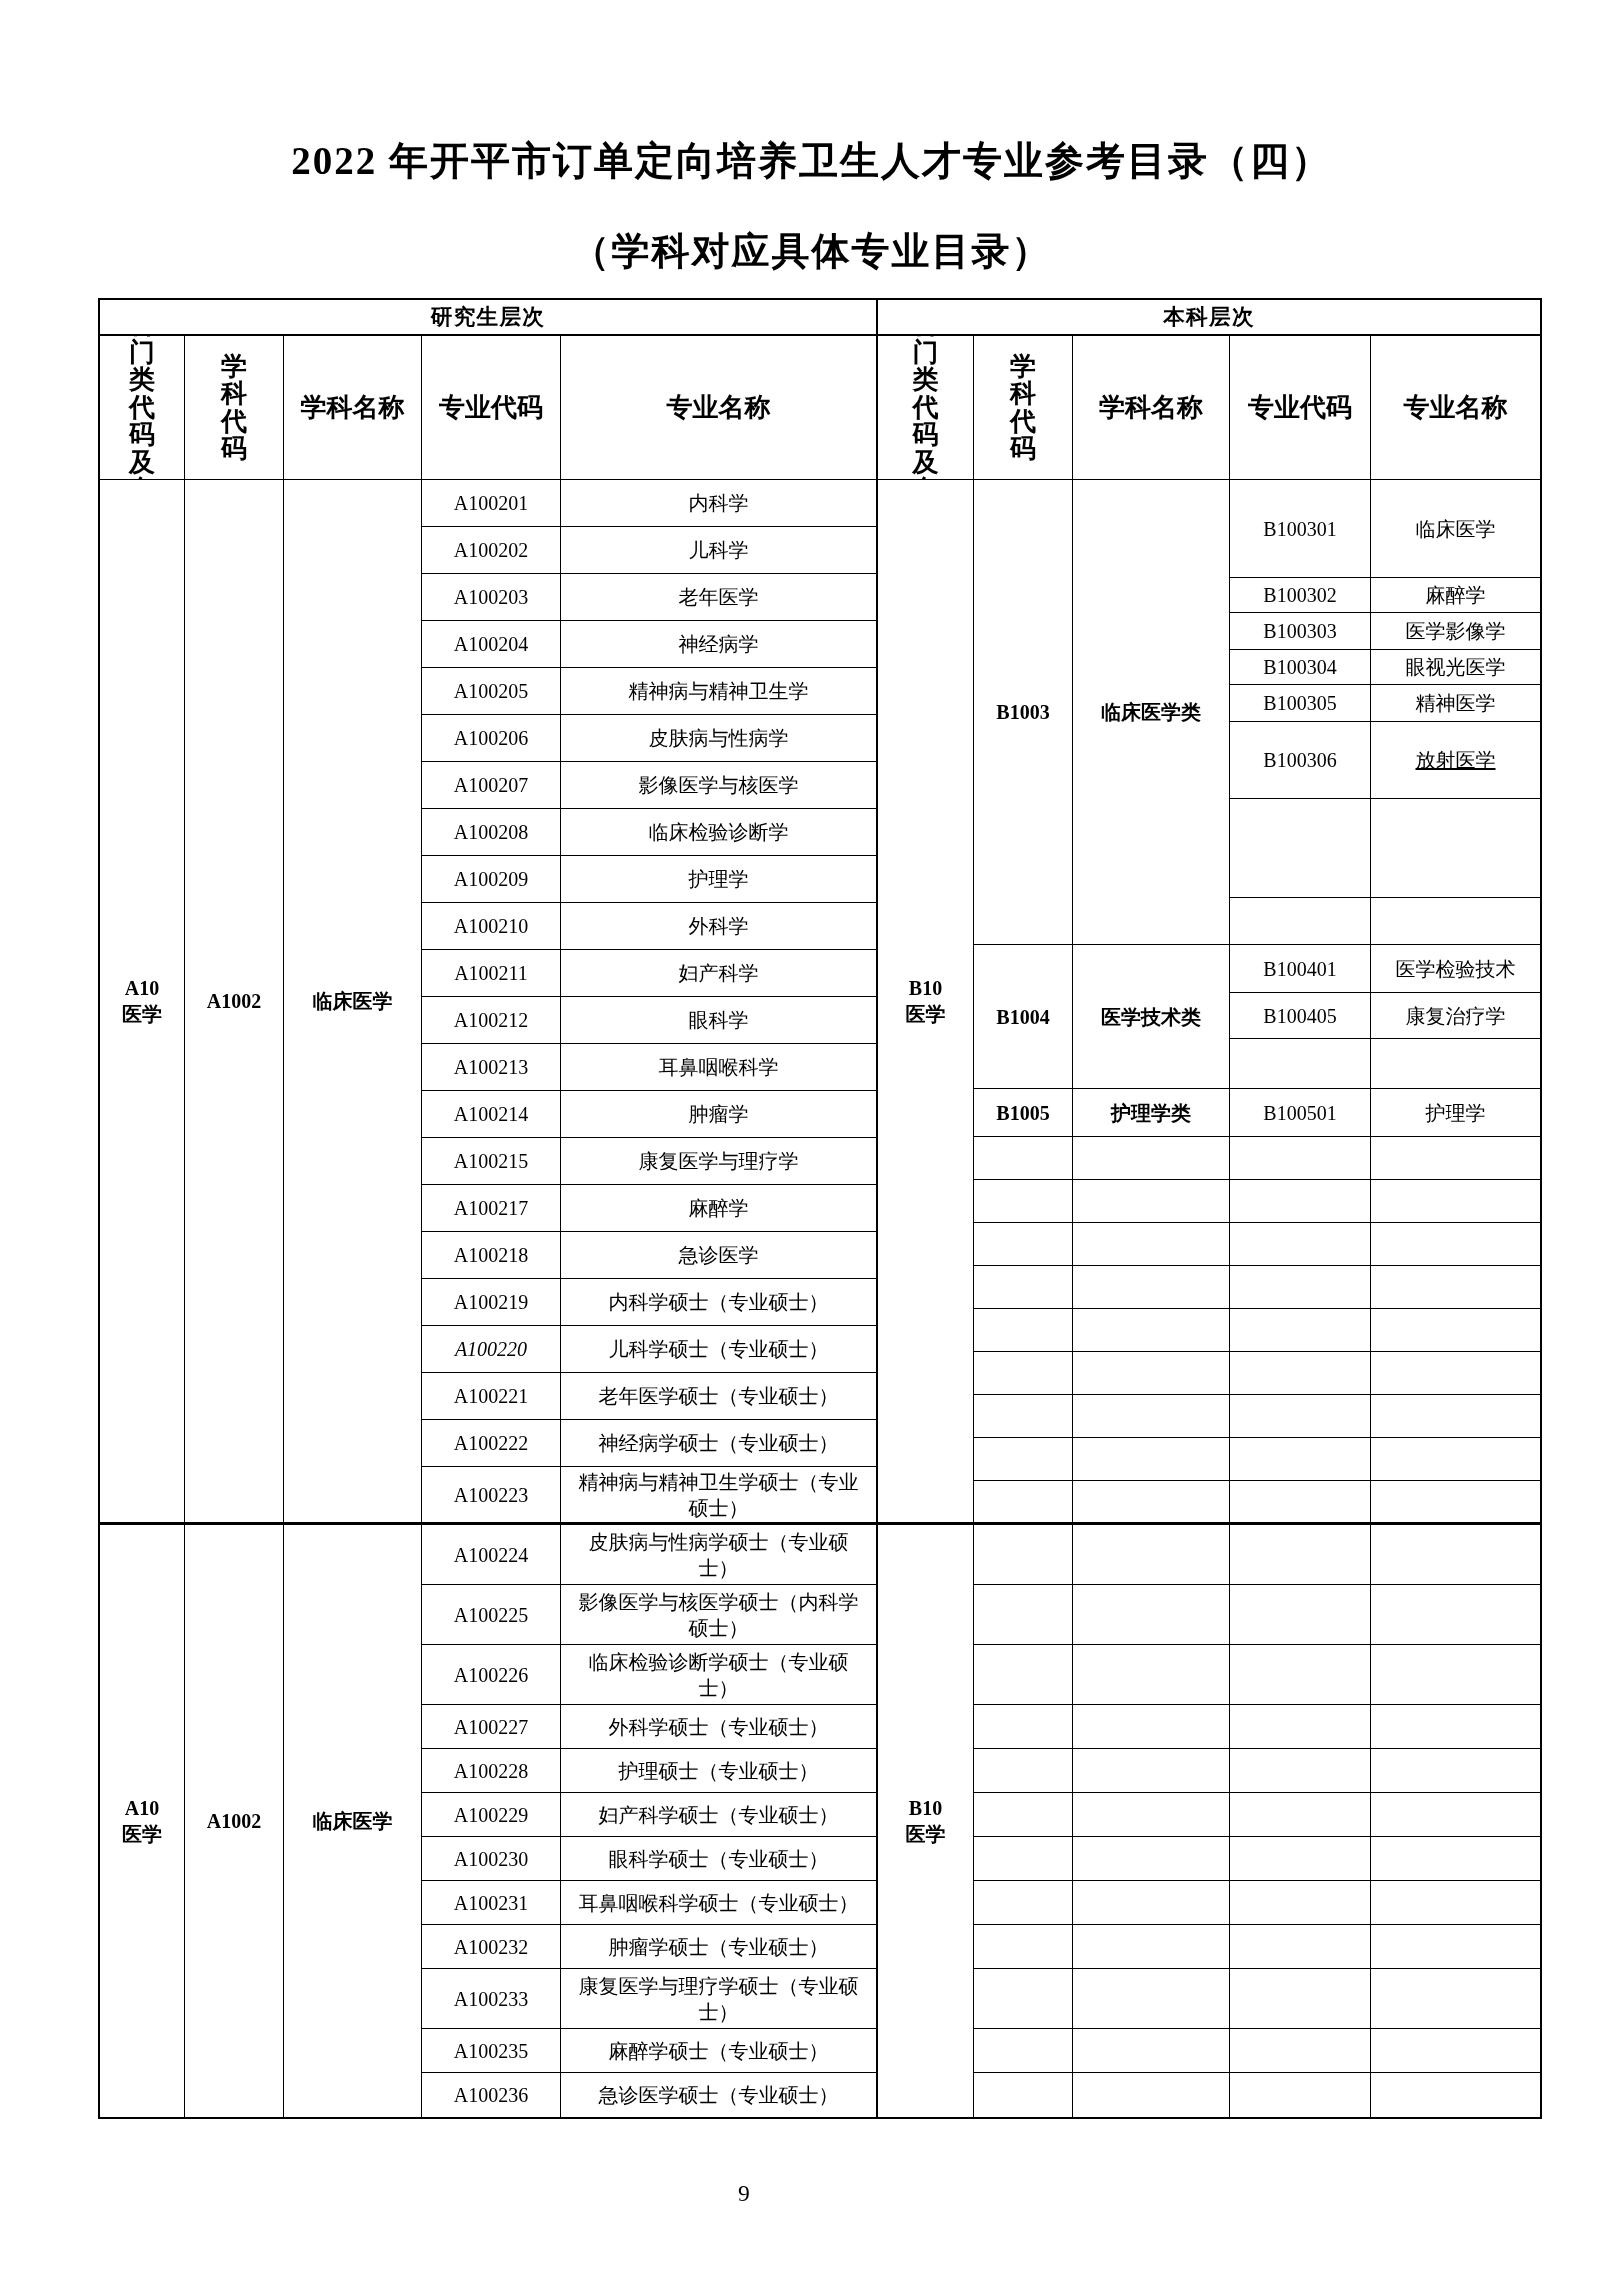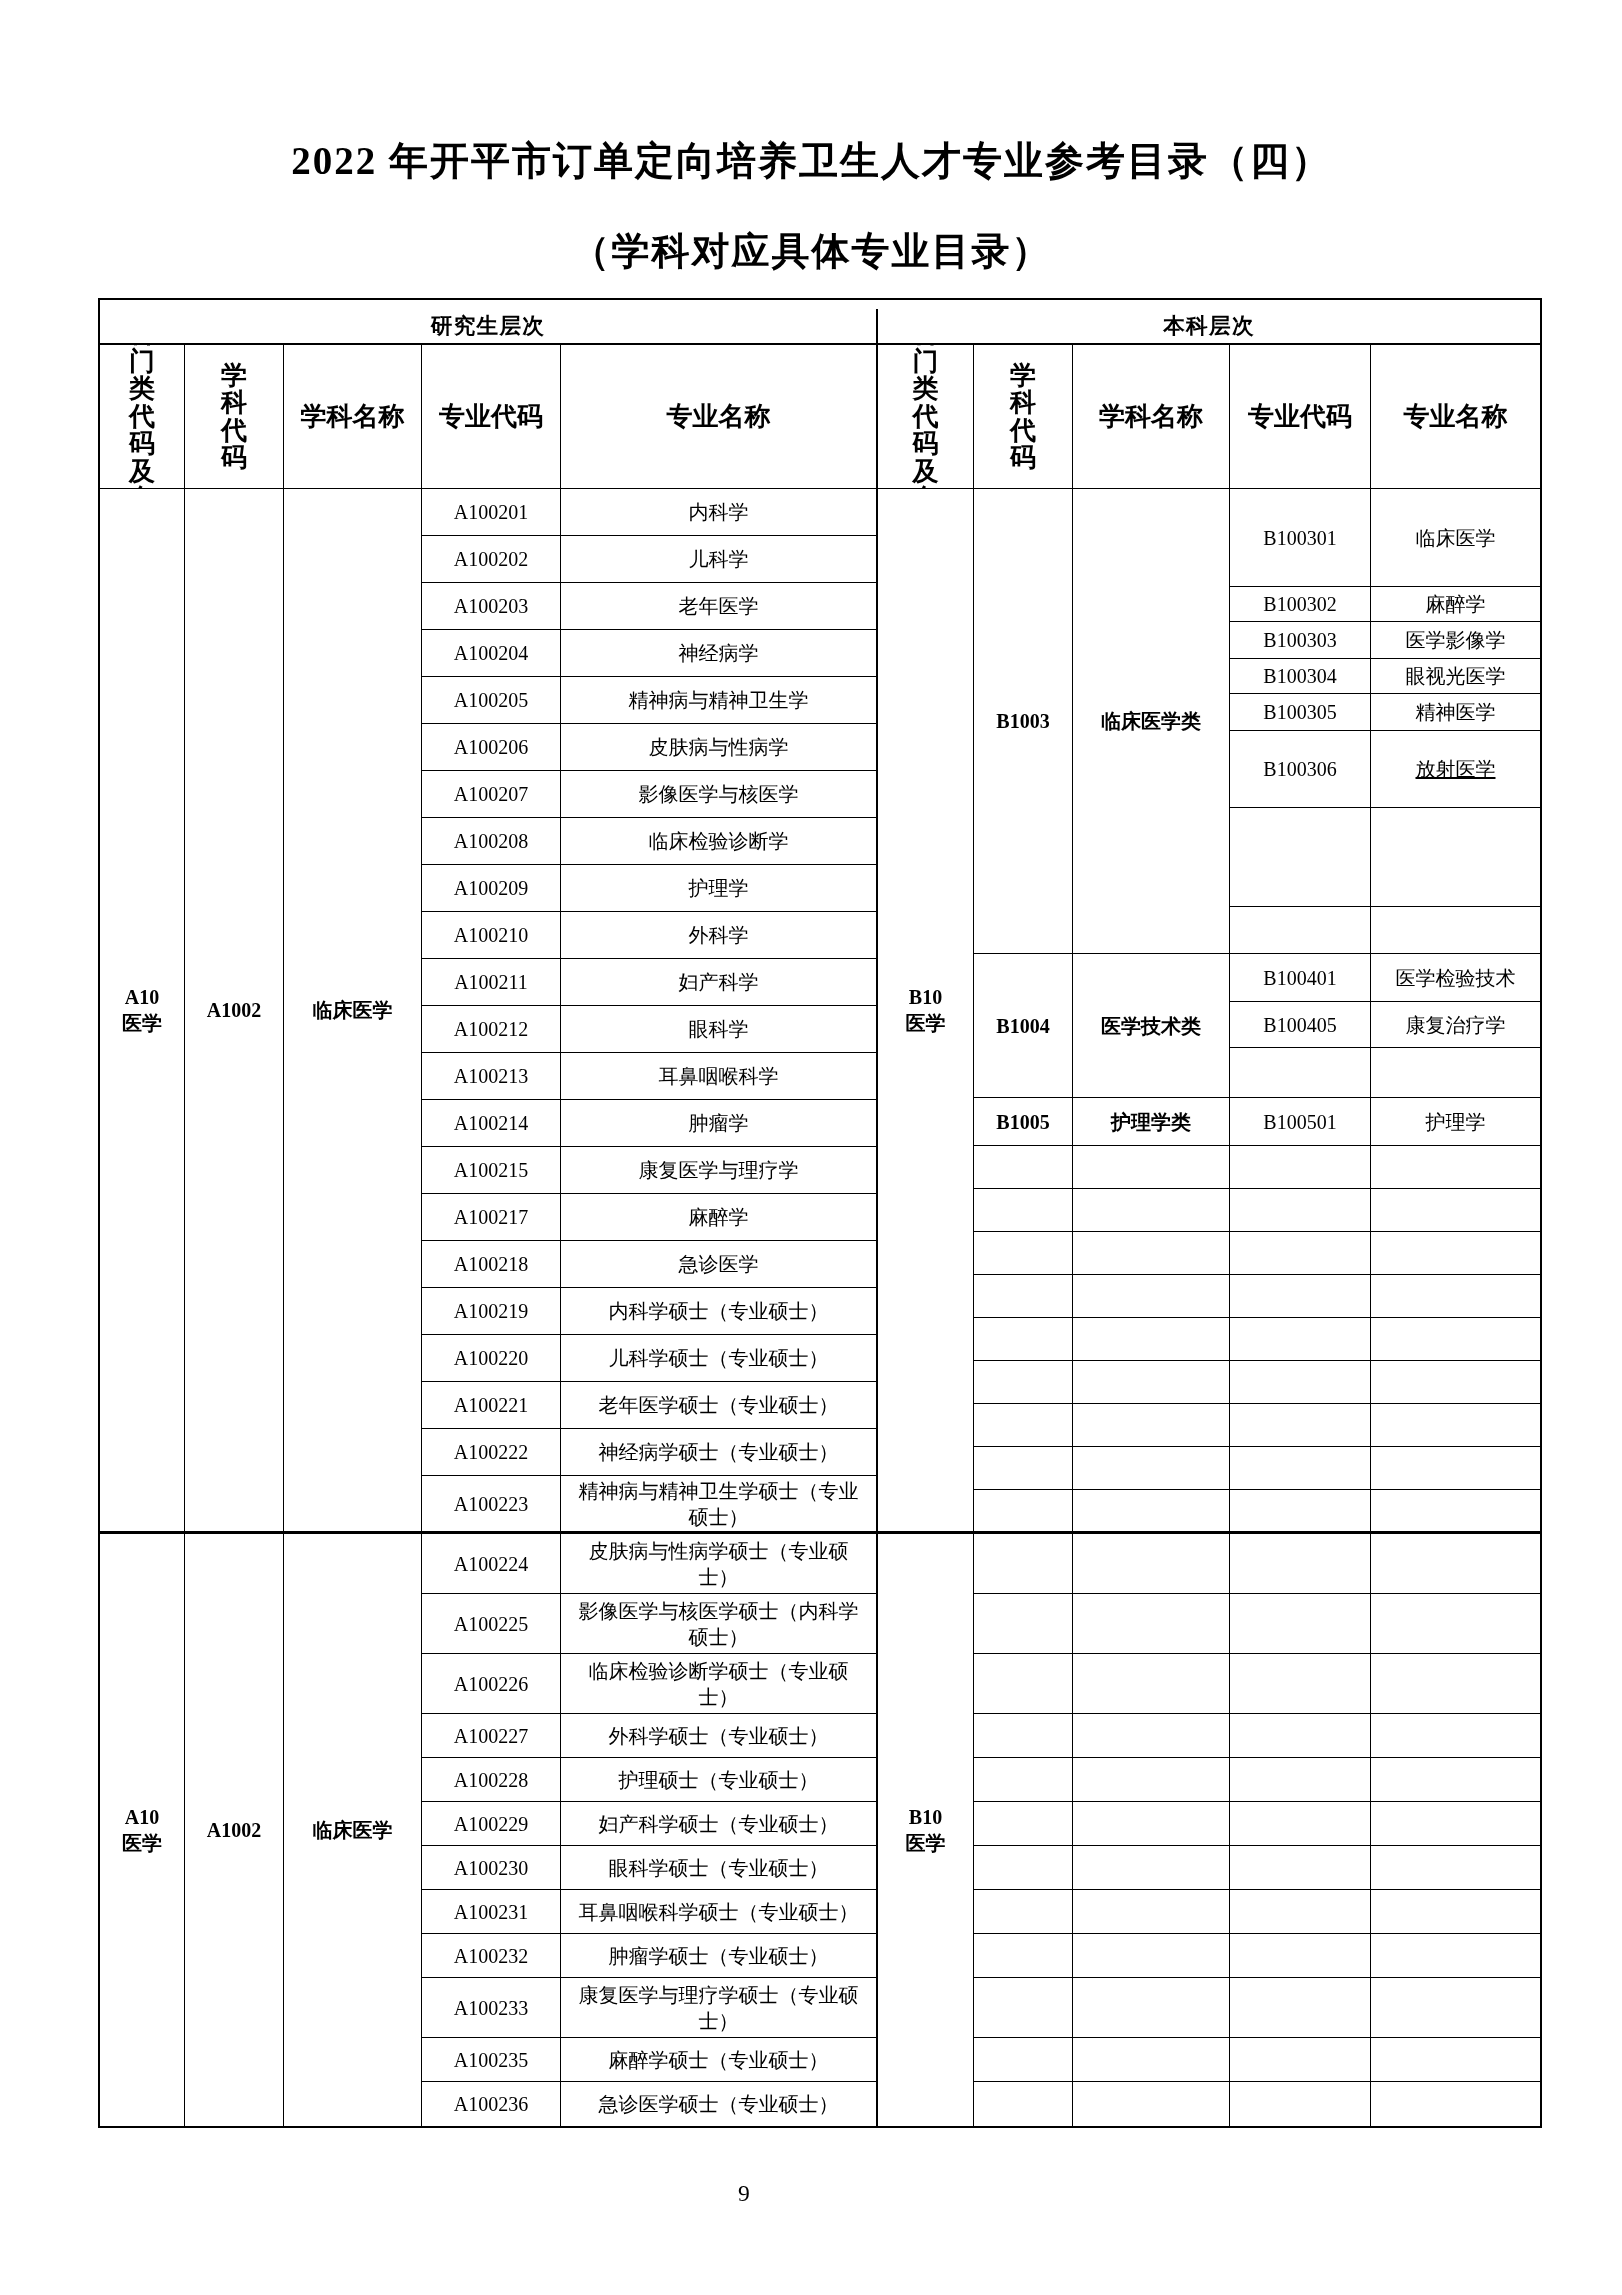--- a/index.html
+++ b/index.html
@@ -12,21 +12,21 @@
     font-size:39px;font-weight:bold;letter-spacing:2px;white-space:nowrap;
   }
   .doc-subtitle{
     position:absolute;top:226px;left:0;width:1623px;text-align:center;
     font-size:38px;font-weight:bold;letter-spacing:2px;
   }
   .table-wrap{
     position:absolute;left:98px;top:298px;display:flex;align-items:flex-start;
     border:2px solid #000;background:#fff;
   }
-  .grid{display:grid;margin-top:9px;}
+  .grid{display:grid;}
   #grid-right{border-left:2px solid #000;}
   .cell{
     box-sizing:border-box;border-right:1.3px solid #000;border-bottom:1.3px solid #000;
     display:flex;align-items:center;justify-content:center;text-align:center;
     font-size:20px;line-height:26px;padding:2.6px 11.8px;overflow:hidden;
     white-space:pre-line;
   }
   .cell.hcat{padding:2.6px 3.9px;}
   .cell.last-col{border-right:none;}
   .cell.no-bottom{border-bottom:none;}
@@ -86,21 +86,21 @@
       <div class="cell" style="grid-area: 16 / 4;">A100214</div>
       <div class="cell last-col" style="grid-area: 16 / 5;">肿瘤学</div>
       <div class="cell" style="grid-area: 17 / 4;">A100215</div>
       <div class="cell last-col" style="grid-area: 17 / 5;">康复医学与理疗学</div>
       <div class="cell" style="grid-area: 18 / 4;">A100217</div>
       <div class="cell last-col" style="grid-area: 18 / 5;">麻醉学</div>
       <div class="cell" style="grid-area: 19 / 4;">A100218</div>
       <div class="cell last-col" style="grid-area: 19 / 5;">急诊医学</div>
       <div class="cell" style="grid-area: 20 / 4;">A100219</div>
       <div class="cell last-col" style="grid-area: 20 / 5;">内科学硕士（专业硕士）</div>
-      <div class="cell" style="grid-area: 21 / 4;">A100220</div>
+      <div class="cell" style="grid-area: 21 / 4; font-style: italic;">A100220</div>
       <div class="cell last-col" style="grid-area: 21 / 5;">儿科学硕士（专业硕士）</div>
       <div class="cell" style="grid-area: 22 / 4;">A100221</div>
       <div class="cell last-col" style="grid-area: 22 / 5;">老年医学硕士（专业硕士）</div>
       <div class="cell" style="grid-area: 23 / 4;">A100222</div>
       <div class="cell last-col" style="grid-area: 23 / 5;">神经病学硕士（专业硕士）</div>
       <div class="cell block-end" style="grid-area: 24 / 4;">A100223</div>
       <div class="cell block-end last-col" style="grid-area: 24 / 5;">精神病与精神卫生学硕士（专业硕士）</div>
       <div class="cell bold no-bottom" style="grid-area: 25 / 1 / span 12;">A10
 医学</div>
       <div class="cell bold no-bottom" style="grid-area: 25 / 2 / span 12;">A1002</div>

